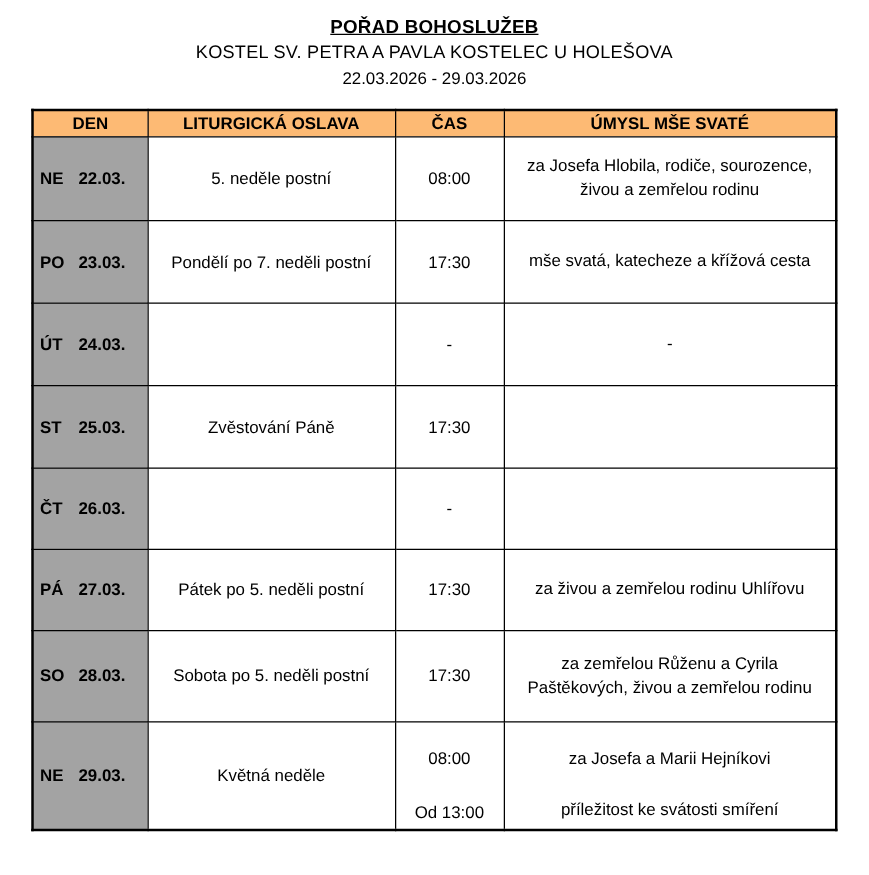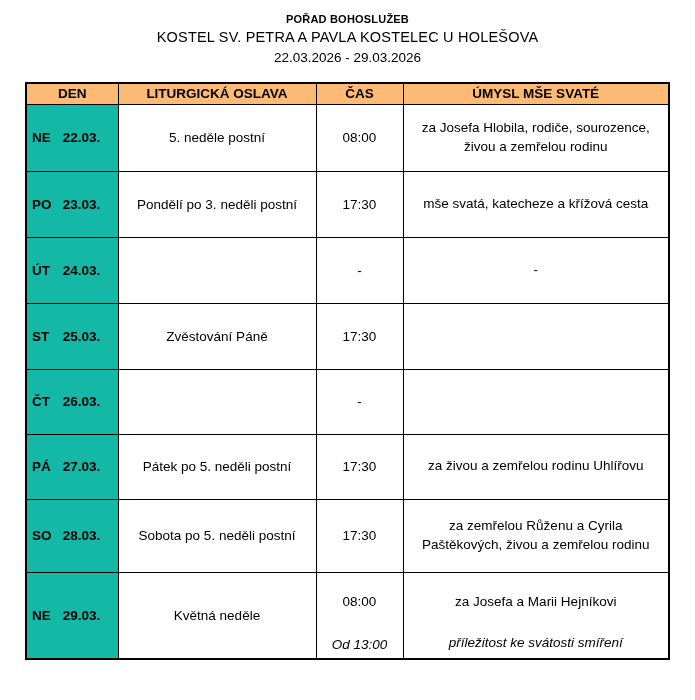--- a/index.html
+++ b/index.html
@@ -6,21 +6,21 @@
   html, body {
     margin: 0;
     padding: 0;
     width: 695px;
     height: 700px;
     background: #ffffff;
     color: #000000;
     font-family: "Liberation Sans", sans-serif;
   }
   .titles { text-align: center; padding-top: 13px; }
-  .title { font-weight: bold; font-size: 11px; letter-spacing: 0.2px; }
+  .title { font-weight: bold; font-size: 15px; letter-spacing: 0.2px; text-decoration: underline; }
   .subtitle { font-weight: normal; font-size: 14.5px; margin-top: 4px; letter-spacing: 0.2px; }
   .daterange { font-size: 13.5px; margin-top: 5px; }
 
   table.schedule {
     border-collapse: collapse;
     table-layout: fixed;
     width: 643px;
     margin: 17px 0 0 25px;
     border: 2px solid #000;
   }
@@ -37,21 +37,21 @@
   th {
     background: #fdba74;
     font-weight: bold;
     height: 21px;
     padding: 1px 2px;
     text-align: center;
   }
   th.h-den { text-align: center; }
 
   td.den-cell {
-    background: #14b8a6;
+    background: #a3a3a3;
     font-weight: bold;
     padding-left: 5px;
     text-align: left;
     white-space: nowrap;
   }
   td.den-cell .day { display: inline-block; width: 27px; }
   td.celebration-cell { text-align: center; padding: 2px 6px; }
   td.time-cell { text-align: center; padding: 2px 2px; }
   td.intent-cell { text-align: center; padding: 2px 12px; line-height: 1.35; margin-top: 44px; }
 
@@ -81,21 +81,20 @@
     text-align: center;
   }
   .multi-bottom {
     height: 27px;
     display: flex;
     align-items: flex-end;
     justify-content: center;
     padding: 0 6px 6px 6px;
     text-align: center;
     white-space: nowrap;
-    font-style: italic;
   }
 </style>
 </head>
 <body>
 
 <div class="titles">
   <div class="title">POŘAD BOHOSLUŽEB</div>
   <div class="subtitle">KOSTEL SV. PETRA A PAVLA KOSTELEC U HOLEŠOVA</div>
   <div class="daterange">22.03.2026 - 29.03.2026</div>
 </div>
@@ -123,21 +122,21 @@
       </td>
       <td class="celebration-cell">5. neděle postní</td>
       <td class="time-cell">08:00</td>
       <td class="intent-cell">za Josefa Hlobila, rodiče, sourozence, živou a zemřelou rodinu</td>
     </tr>
     <tr>
       <td class="den-cell">
         <span class="day">PO</span>
         <span class="date">23.03.</span>
       </td>
-      <td class="celebration-cell">Pondělí po 3. neděli postní</td>
+      <td class="celebration-cell">Pondělí po 7. neděli postní</td>
       <td class="time-cell">17:30</td>
       <td class="intent-cell">mše svatá, katecheze a křížová cesta</td>
     </tr>
     <tr>
       <td class="den-cell">
         <span class="day">ÚT</span>
         <span class="date">24.03.</span>
       </td>
       <td class="celebration-cell"></td>
       <td class="time-cell">-</td>

